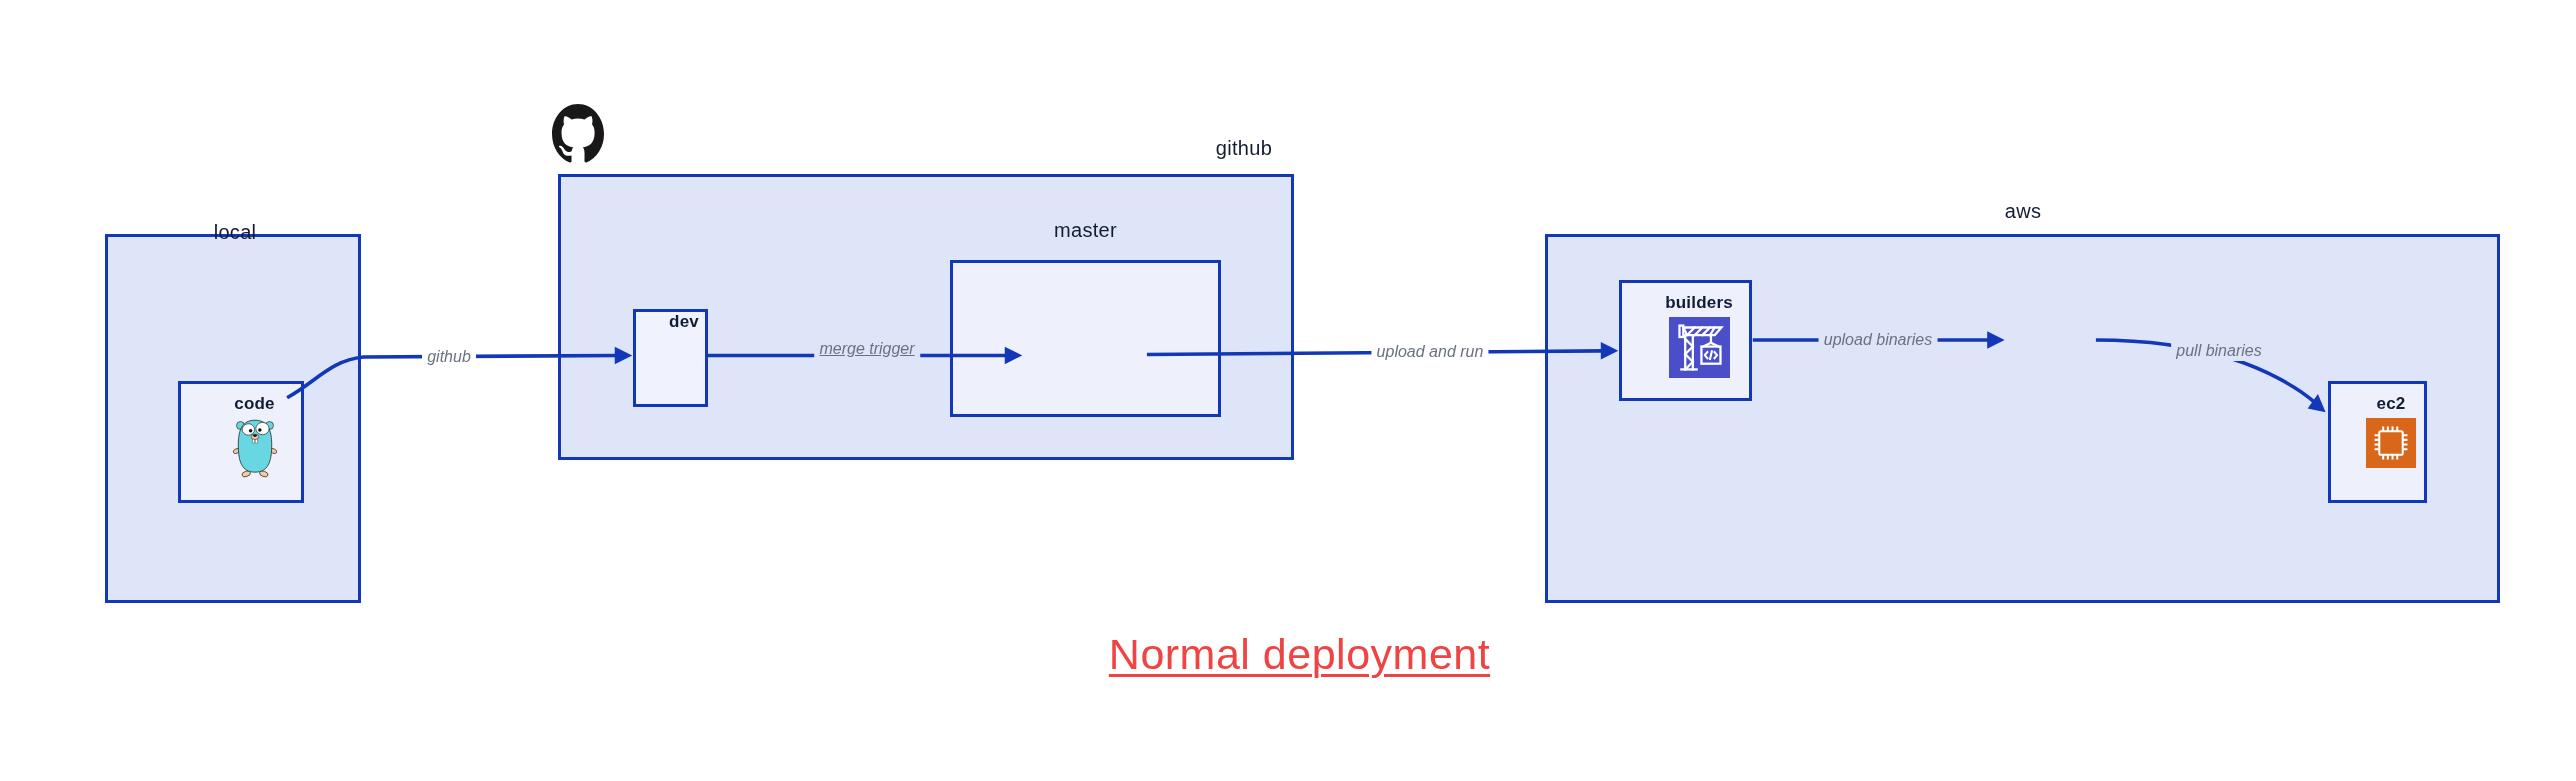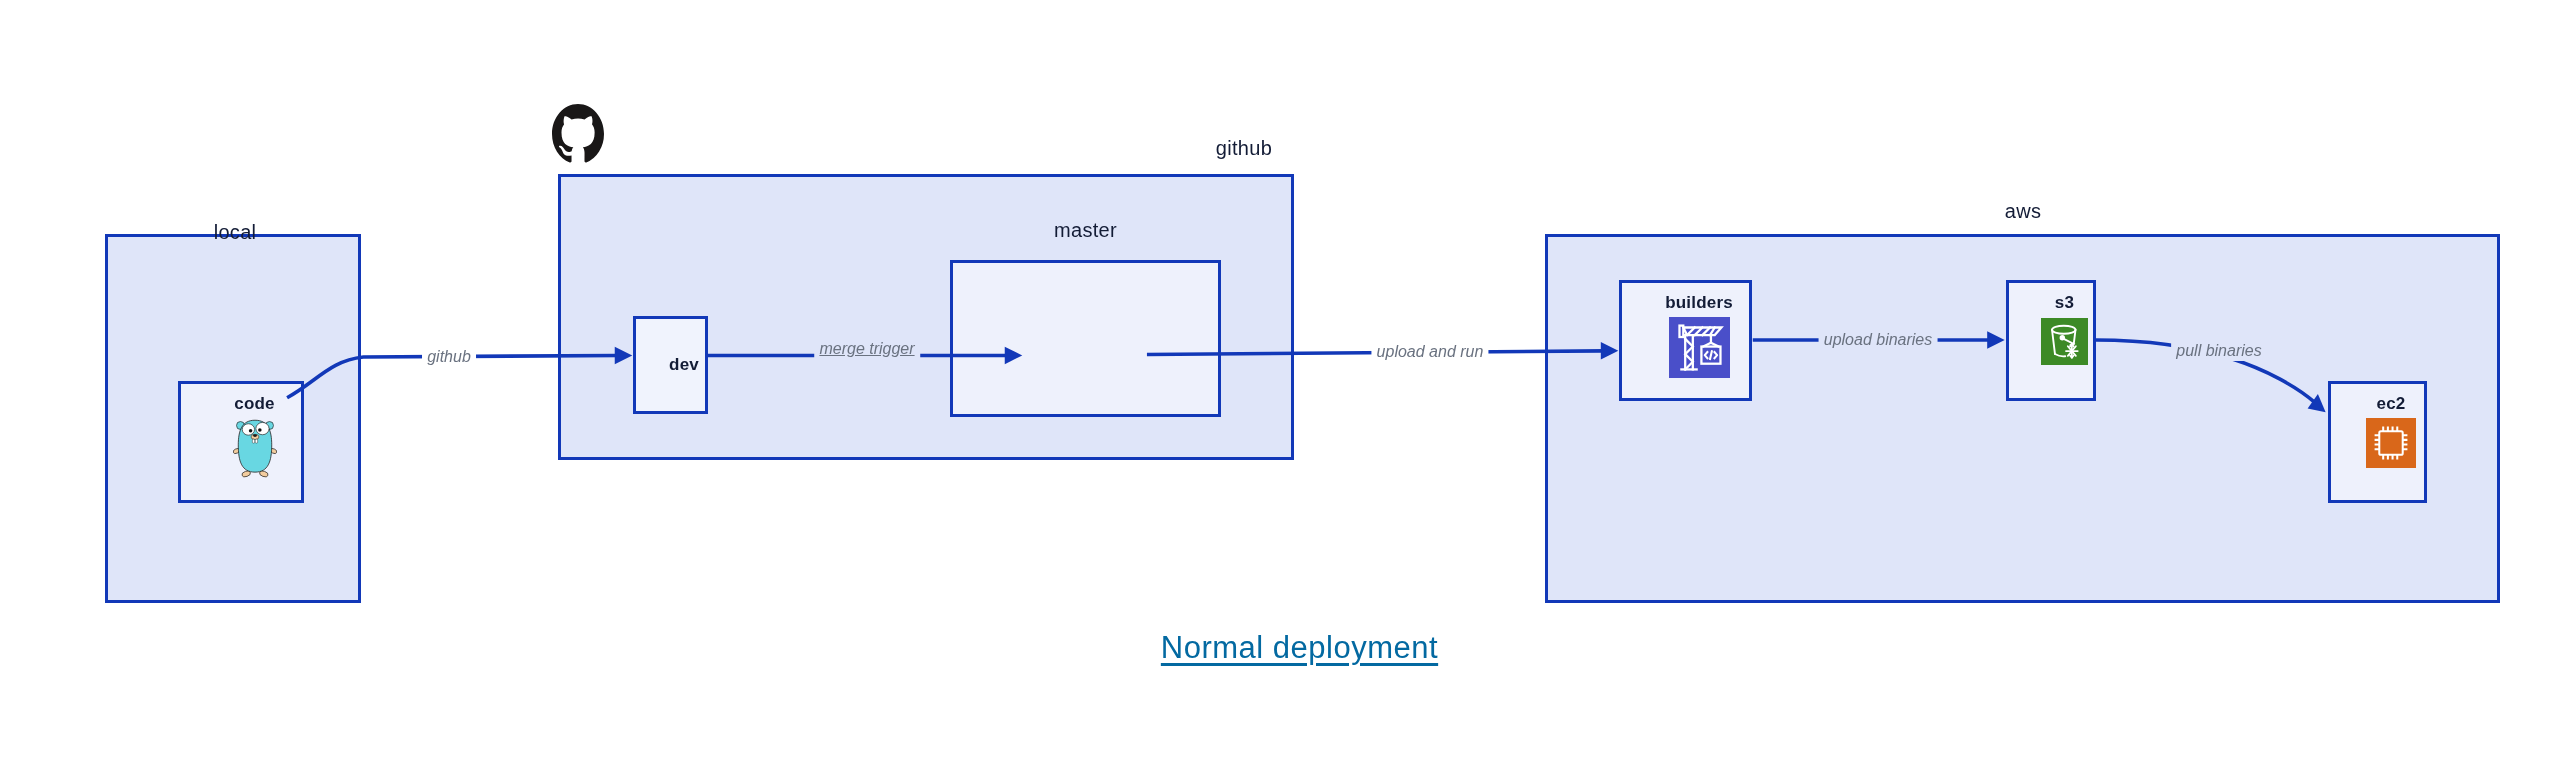--- a/index.html
+++ b/index.html
@@ -15,32 +15,32 @@
     position:absolute;color:#131c36;font-size:20px;text-align:center;letter-spacing:0.3px;
   }
   .node{
     position:absolute;background:#f0f3fd;border:3.1px solid #1238b8;box-sizing:border-box;
     display:flex;flex-direction:column;align-items:center;padding-left:27px;
   }
   .node-label{
     color:#131c36;font-weight:bold;font-size:17px;letter-spacing:0.2px;
   }
   .node-label.top{margin-top:10.3px;}
-  .node.centered{justify-content:center;margin-top:7px;}
+  .node.centered{justify-content:flex-start;}
   #svg-overlay{position:absolute;left:0;top:0;z-index:5;pointer-events:none;}
   .edge-label{
     position:absolute;z-index:6;color:#6a7280;font-style:italic;font-size:16px;
     transform:translate(-50%,-50%);padding:1px 5.2px;white-space:nowrap;
   }
   .on-white{background:#ffffff;}
   .on-fill{background:#dfe5f9;}
   .icon-tile{display:block;}
   #title{
     position:absolute;left:1042px;top:630px;width:515px;text-align:center;
-    font-size:31px;color:#0369a1;letter-spacing:0.5px;
+    font-size:43px;color:#ef4444;letter-spacing:0.5px;
     text-decoration:underline;text-decoration-thickness:2.6px;text-underline-offset:5.2px;
   }
   #octocat{position:absolute;left:552px;top:104px;z-index:4;}
 </style>
 </head>
 <body>
 
 <div id="canvas">
 
   <div class="group" style="left:105px;top:234px;width:256px;height:369px;"></div>
@@ -101,42 +101,20 @@
         <rect x="34" y="31" width="20" height="18"></rect>
       </g>
       <g stroke="#fff" stroke-width="2.2" fill="none" stroke-linejoin="round">
         <path d="M41 36 L37.5 40 L41 44"></path>
         <path d="M47 36 L50.5 40 L47 44"></path>
         <path d="M45.2 35 L42.8 45"></path>
       </g>
     </svg>
   </div>
 
-  <div class="node" style="left:2006px;top:280px;width:90px;height:121px;background:#eef1fc;">
-    <div class="node-label top">s3</div>
-    <svg width="47" height="47" viewBox="0 0 64 64" class="icon-tile" style="margin-top:5.2px;">
-      <rect x="0" y="0" width="64" height="64" fill="#3d8a26"></rect>
-      <g stroke="#fff" stroke-width="2.6" fill="none" stroke-linecap="round">
-        <ellipse cx="31" cy="16" rx="16" ry="5.5"></ellipse>
-        <path d="M15 16 L19 49"></path>
-        <path d="M47 16 L44.5 36"></path>
-        <path d="M19 49 Q26 53 33 52"></path>
-        <circle cx="29" cy="27" r="2.4" fill="#fff"></circle>
-        <path d="M31 28.5 L44 35 L40 37"></path>
-      </g>
-      <g stroke="#fff" stroke-width="2.4" fill="none" stroke-linecap="round">
-        <path d="M42 36 V54"></path>
-        <path d="M34 45 H50"></path>
-        <path d="M36.5 38.5 L47.5 51.5"></path>
-        <path d="M47.5 38.5 L36.5 51.5"></path>
-        <path d="M42 36 L39.5 39 M42 36 L44.5 39"></path>
-        <path d="M42 54 L39.5 51 M42 54 L44.5 51"></path>
-      </g>
-    </svg>
-  </div>
 
   <div class="node" style="left:2328px;top:381px;width:99px;height:122px;background:#eef1fc;">
     <div class="node-label top">ec2</div>
     <svg width="50" height="50" viewBox="0 0 64 64" class="icon-tile" style="margin-top:4.1px;">
       <rect x="0" y="0" width="64" height="64" fill="#d9671a"></rect>
       <g stroke="#fff" stroke-width="2.6" fill="none">
         <rect x="17" y="17" width="30" height="30" rx="2"></rect>
         <path d="M22 17 V11 M28 17 V11 M34 17 V11 M40 17 V11"></path>
         <path d="M22 47 V53 M28 47 V53 M34 47 V53 M40 47 V53"></path>
         <path d="M17 22 H11 M17 28 H11 M17 34 H11 M17 40 H11"></path>

